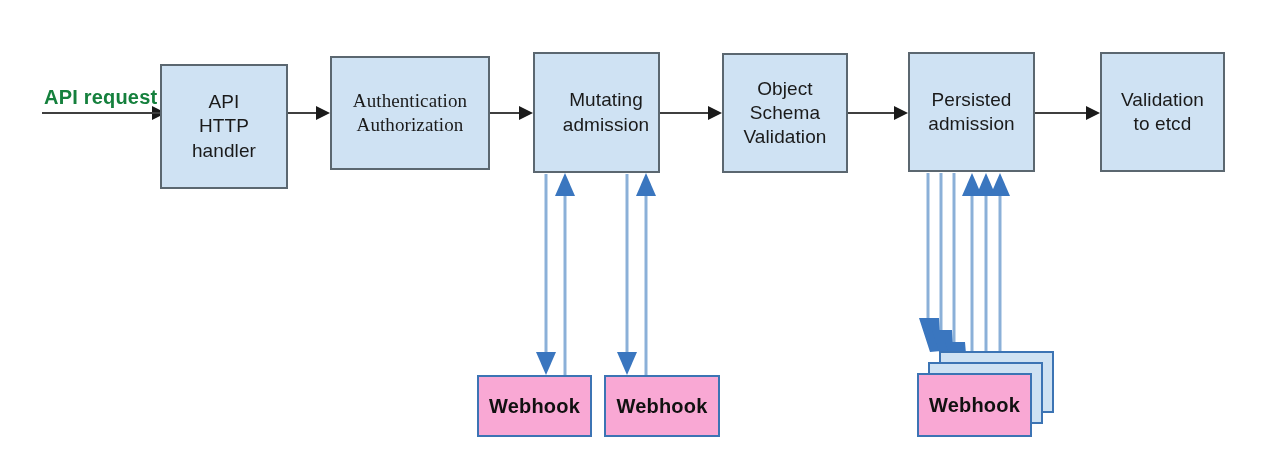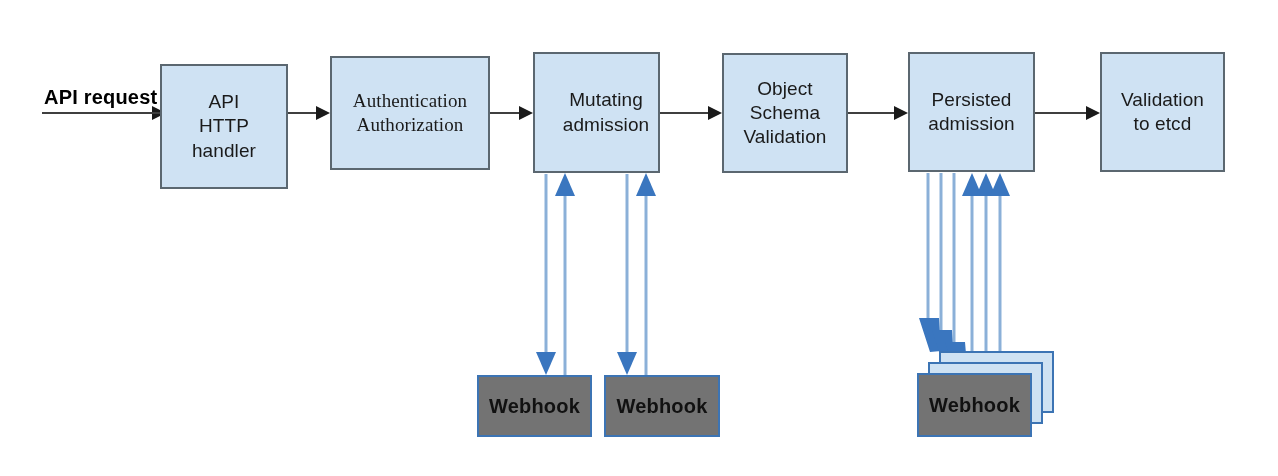--- a/index.html
+++ b/index.html
@@ -28,42 +28,42 @@
     text-align: center;
     color: #1a1a1a;
     font-size: 19px;
     line-height: 1.28;
     letter-spacing: 0.1px;
     white-space: pre-line;
   }
   .webhook-box {
     position: absolute;
     box-sizing: border-box;
-    background: #737373;
+    background: #f9a8d4;
     border: 2px solid #3c74b4;
     display: flex;
     align-items: center;
     justify-content: center;
     text-align: left;
     color: #111111;
     font-size: 20px;
     font-weight: bold;
     letter-spacing: 0.2px;
   }
   .webhook-stack-back {
     position: absolute;
     box-sizing: border-box;
     background: #cfe2f3;
     border: 2px solid #3c74b4;
   }
   .api-label {
     position: absolute;
     font-size: 20px;
     font-weight: bold;
-    color: #000000;
+    color: #15803d;
     letter-spacing: 0.2px;
     white-space: nowrap;
   }
   svg.overlay {
     position: absolute;
     left: 0;
     top: 0;
     width: 1278px;
     height: 476px;
     overflow: visible;

